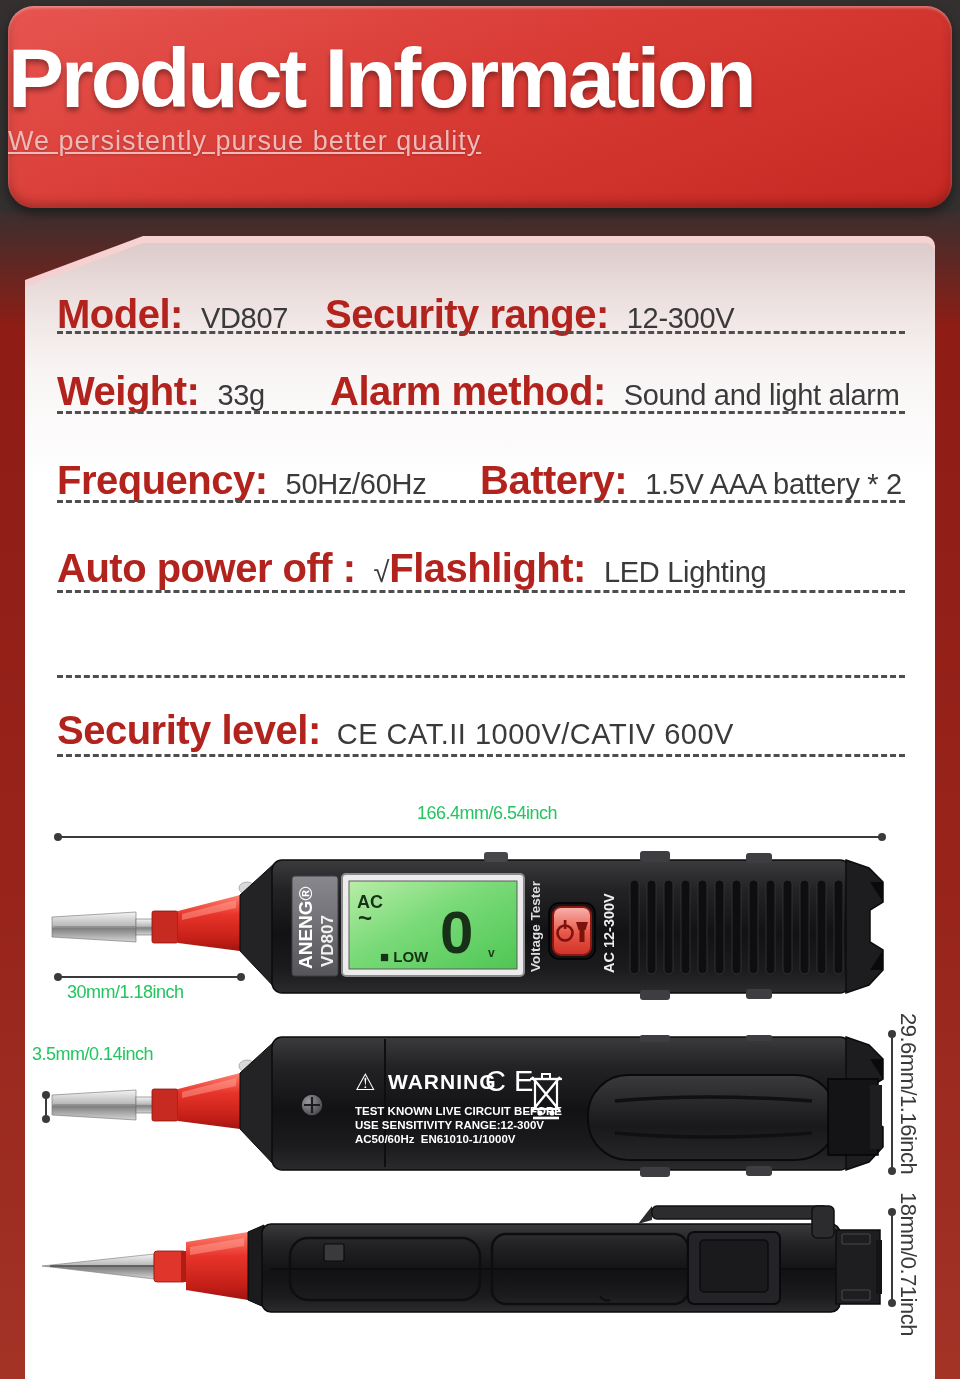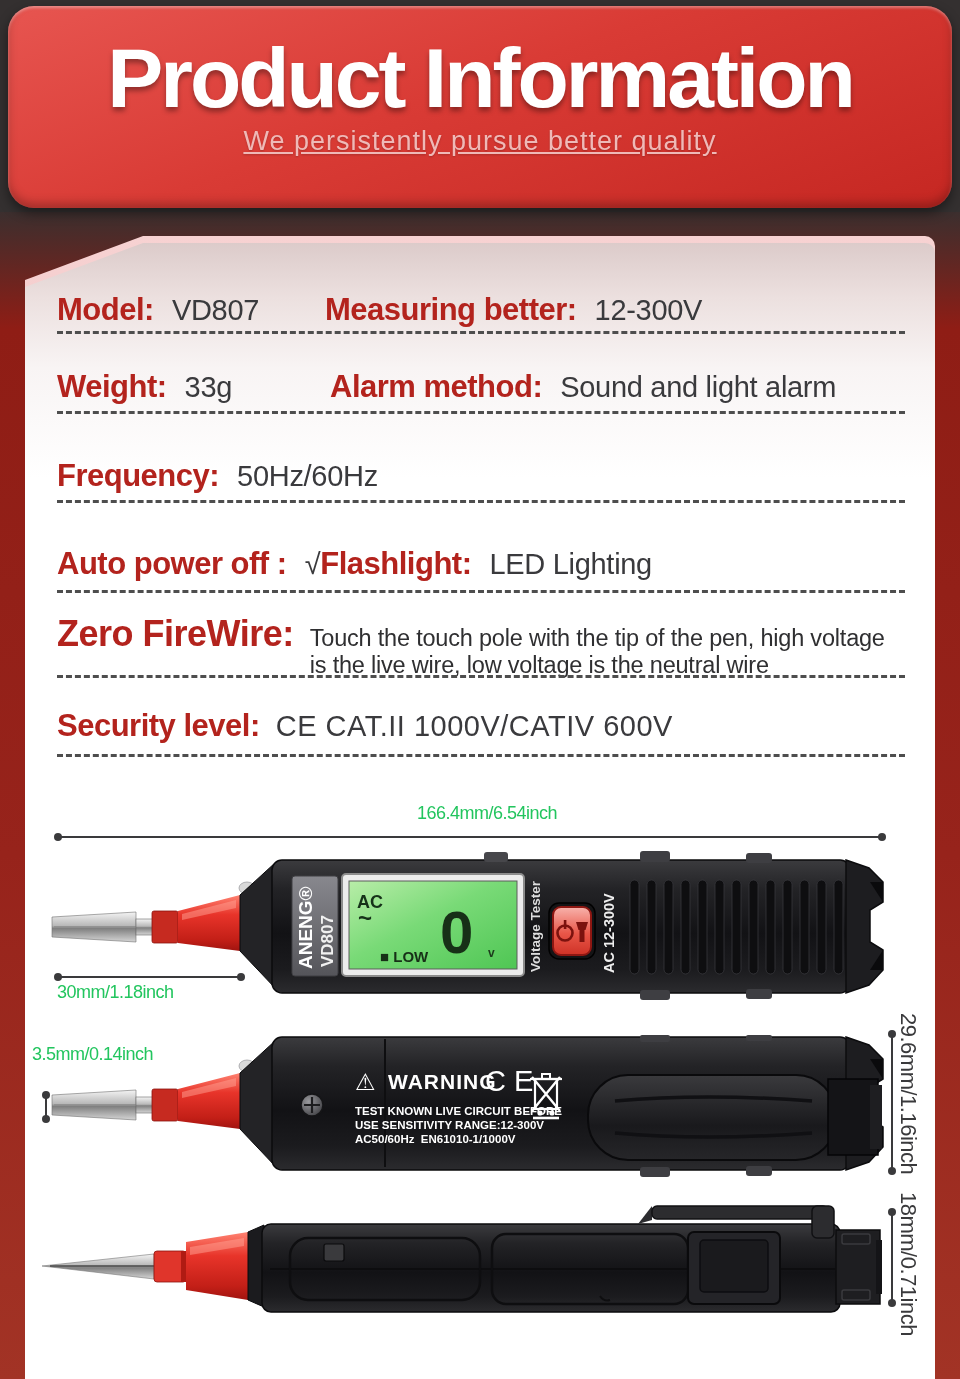--- a/index.html
+++ b/index.html
@@ -5,36 +5,36 @@
   html,body{margin:0;padding:0;background:#222;}
   .page{position:relative;width:960px;height:1379px;overflow:hidden;
         font-family:"Liberation Sans","DejaVu Sans",sans-serif;
         background:#343030;}
   .bg-red{position:absolute;left:0;top:212px;width:960px;bottom:0;
         background:linear-gradient(180deg,#87170f 0%,#94201814 0%,#8f1d15 10%,#97231b 55%,#a23325 100%);}
   
   .header{position:absolute;left:8px;top:6px;width:944px;height:202px;border-radius:26px;
         background:linear-gradient(160deg,#e75550 0%,#d93b35 45%,#c52722 100%);
         box-shadow:inset 0 2px 3px rgba(255,255,255,.35), inset 0 -5px 10px rgba(0,0,0,.25), 0 5px 12px rgba(0,0,0,.45);
-        text-align:center;}
+        text-align:left;}
   .header .title{margin-top:26px;font-size:84px;line-height:92px;font-weight:bold;color:#ffffff;
         letter-spacing:-3px;text-shadow:0 4px 5px rgba(0,0,0,.35);}
   .header .subtitle{margin-top:2px;font-size:27px;color:#efb9b7;letter-spacing:1px;text-shadow:0 1px 2px rgba(0,0,0,.2);text-decoration:underline;}
   
   .bevel{position:absolute;left:25px;right:25px;top:236px;bottom:0;
         background:linear-gradient(180deg,#f7d2d2 0%,#dda5a5 70%,#cf9494 100%);
         clip-path:polygon(0 44px,118px 0,100% 0,100% 100%,0 100%);border-radius:0 10px 0 0;}
   .card{position:absolute;left:25px;right:25px;top:243px;bottom:0;
         background:linear-gradient(180deg,#dccbca 0%,#ece0df 55px,#f8f4f4 125px,#ffffff 235px);
         clip-path:polygon(0 44px,118px 0,100% 0,100% 100%,0 100%);border-radius:0 10px 0 0;}
   
   .spec-row{position:absolute;left:57px;width:848px;display:flex;align-items:flex-end;}
   .cell{display:flex;align-items:baseline;gap:18px;white-space:nowrap;}
   .c1w268{flex:0 0 268px;} .c1w273{flex:0 0 273px;text-align:center;} .c1w423{flex:0 0 423px;}
-  .lbl{font-size:31px;font-weight:bold;color:#b3231d;letter-spacing:-.5px;}
+  .lbl{font-size:40px;font-weight:bold;color:#b3231d;letter-spacing:-.5px;}
   .val{font-size:29px;color:#3a3a3d;letter-spacing:-.3px;}
   .dash{position:absolute;left:57px;width:848px;border-top:3px dashed #4e4e4e;height:0;}
   .zf-lbl{font-size:36px;font-weight:bold;color:#b3231d;letter-spacing:-.5px;}
   .zf-val{font-size:23.5px;line-height:27px;color:#2f2f31;white-space:normal;width:575px;letter-spacing:-.2px;}
   
   .dim-h{position:absolute;height:2px;background:#3a3a3c;}
   .dim-h::before,.dim-h::after{content:"";position:absolute;top:-3px;width:8px;height:8px;border-radius:50%;background:#3a3a3c;}
   .dim-h::before{left:-3px;} .dim-h::after{right:-3px;}
   .dim-v{position:absolute;width:2px;background:#3a3a3c;}
   .dim-v::before,.dim-v::after{content:"";position:absolute;left:-3px;width:8px;height:8px;border-radius:50%;background:#3a3a3c;}
@@ -57,21 +57,21 @@
 
   <div class="bevel"></div>
   <div class="card"></div>
 
   <div class="spec-row" style="top:292px">
     <div class="cell c1w268">
       <span class="lbl">Model:</span>
       <span class="val">VD807</span>
     </div>
     <div class="cell">
-      <span class="lbl">Measuring better:</span>
+      <span class="lbl">Security range:</span>
       <span class="val">12-300V</span>
     </div>
   </div>
   <div class="dash" style="top:331px"></div>
 
   <div class="spec-row" style="top:369px">
     <div class="cell c1w273">
       <span class="lbl">Weight:</span>
       <span class="val">33g</span>
     </div>
@@ -80,41 +80,39 @@
       <span class="val">Sound and light alarm</span>
     </div>
   </div>
   <div class="dash" style="top:411px"></div>
 
   <div class="spec-row" style="top:458px">
     <div class="cell c1w423">
       <span class="lbl">Frequency:</span>
       <span class="val">50Hz/60Hz</span>
     </div>
+    <div class="cell">
+      <span class="lbl">Battery:</span>
+      <span class="val">1.5V AAA battery * 2</span>
+    </div>
   </div>
   <div class="dash" style="top:500px"></div>
 
   <div class="spec-row" style="top:546px">
     <div class="cell">
       <span class="lbl">Auto power off :</span>
       <span class="val">√</span>
     </div>
     <div class="cell c1w423">
       <span class="lbl">Flashlight:</span>
       <span class="val">LED Lighting</span>
     </div>
   </div>
   <div class="dash" style="top:590px"></div>
 
-  <div class="spec-row" style="top:613px;align-items:center">
-    <div class="cell" style="gap:16px">
-      <span class="zf-lbl">Zero FireWire:</span>
-      <span class="zf-val">Touch the touch pole with the tip of the pen, high voltage is the live wire, low voltage is the neutral wire</span>
-    </div>
-  </div>
   <div class="dash" style="top:675px"></div>
 
   <div class="spec-row" style="top:708px">
     <div class="cell" style="gap:16px">
       <span class="lbl">Security level:</span>
       <span class="val" style="letter-spacing:.5px">CE CAT.II 1000V/CATIV 600V</span>
     </div>
   </div>
   <div class="dash" style="top:754px"></div>
 
@@ -226,21 +224,21 @@
       <rect x="709" y="32" width="9" height="94" rx="4.5" fill="#0e0e10" stroke="#37373c" stroke-width="0.8"></rect>
       <rect x="726" y="32" width="9" height="94" rx="4.5" fill="#0e0e10" stroke="#37373c" stroke-width="0.8"></rect>
       <rect x="743" y="32" width="9" height="94" rx="4.5" fill="#0e0e10" stroke="#37373c" stroke-width="0.8"></rect>
       <rect x="760" y="32" width="9" height="94" rx="4.5" fill="#0e0e10" stroke="#37373c" stroke-width="0.8"></rect>
       <rect x="777" y="32" width="9" height="94" rx="4.5" fill="#0e0e10" stroke="#37373c" stroke-width="0.8"></rect>
       <rect x="794" y="32" width="9" height="94" rx="4.5" fill="#0e0e10" stroke="#37373c" stroke-width="0.8"></rect>
     </g>
   </svg>
 
   <div class="dim-h" style="left:57px;top:976px;width:185px"></div>
-  <div class="dim-text" style="left:57px;top:982px">30mm/1.18inch</div>
+  <div class="dim-text" style="left:67px;top:982px">30mm/1.18inch</div>
 
   <div class="dim-text" style="left:32px;top:1044px">3.5mm/0.14inch</div>
   <div class="dim-v" style="left:45px;top:1094px;height:26px"></div>
 
   <svg style="left:40px;top:1035px" width="850" height="160" viewBox="0 0 850 160">
     <g>
       <polygon points="12,60 96,55 96,85 12,80" fill="url(#gMetal)" stroke="#707070" stroke-width="0.6"></polygon>
       <path d="M14,70 H96" stroke="#8d8d8d" stroke-width="1.4" fill="none"></path>
       <rect x="96" y="62" width="18" height="16" fill="url(#gMetal)" stroke="#6a6a6a" stroke-width="0.6"></rect>
       <rect x="112" y="54" width="26" height="32" rx="2" fill="#c62a20" stroke="#8c130d" stroke-width="0.8"></rect>

